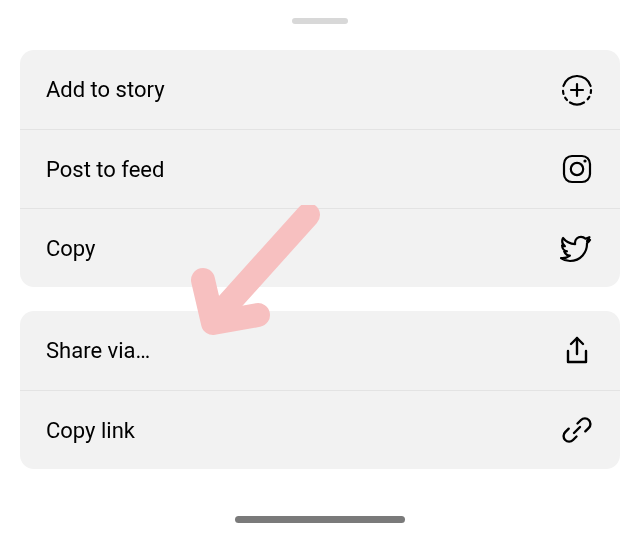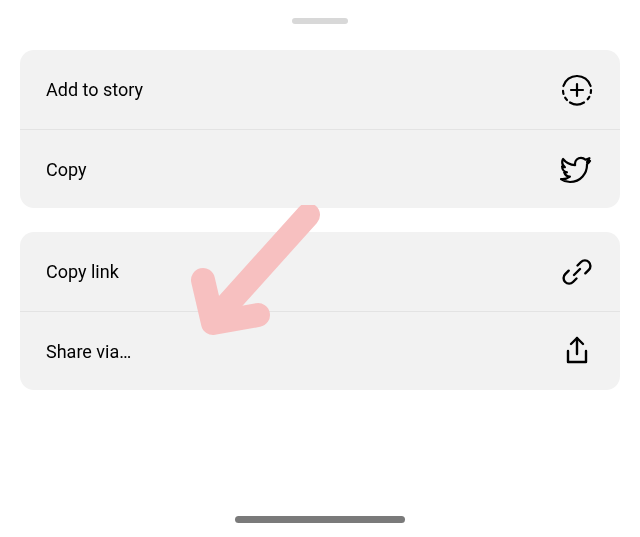--- a/index.html
+++ b/index.html
@@ -43,21 +43,21 @@
       align-items: center;
       justify-content: space-between;
       height: 79px;
       padding: 0 26px;
       cursor: pointer;
     }
     .menu-item + .menu-item {
       border-top: 1px solid #e3e3e3;
     }
     .menu-label {
-      font-size: 18px;
+      font-size: 22px;
       font-weight: 400;
       color: #000000;
     }
     .menu-icon {
       width: 34px;
       height: 34px;
       display: flex;
       align-items: center;
       justify-content: center;
       flex-shrink: 0;
@@ -101,47 +101,57 @@
           <path d="M31 17 A14 14 0 0 1 27 27" stroke-linecap="round" stroke-dasharray="3 4"></path>
           <path d="M24 29.5 A14 14 0 0 1 10 29.5" stroke-linecap="round"></path>
           <path d="M7 27 A14 14 0 0 1 3 17" stroke-linecap="round" stroke-dasharray="3 4"></path>
           <path d="M3.4 13 A14 14 0 0 1 17 3" stroke-linecap="round"></path>
           <line x1="17" y1="11" x2="17" y2="23" stroke-linecap="round"></line>
           <line x1="11" y1="17" x2="23" y2="17" stroke-linecap="round"></line>
         </svg>
       </span>
     </div>
     <div class="menu-item">
+      <span class="menu-label">Post to feed</span>
+      <span class="menu-icon">
+        <svg viewBox="0 0 34 34" fill="none" stroke="#000" stroke-width="2.2">
+          <rect x="4" y="4" width="26" height="26" rx="8" ry="8"></rect>
+          <circle cx="17" cy="17" r="6.2"></circle>
+          <circle cx="25" cy="9" r="1.6" fill="#000" stroke="none"></circle>
+        </svg>
+      </span>
+    </div>
+    <div class="menu-item">
       <span class="menu-label">Copy</span>
       <span class="menu-icon">
         <svg viewBox="0 0 34 34" fill="none" stroke="#000" stroke-width="2.2" stroke-linejoin="round">
           <path d="M30 9 c-1 0.5 -2 0.8 -3 1 c1.2 -1 2 -2.3 2.4 -3.8 c-1.2 0.7 -2.5 1.2 -3.9 1.5 C24.3 6.5 22.7 5.8 21 5.8 c-3.3 0 -6 2.7 -6 6 c0 0.5 0 1 0.1 1.4 C10 12.9 5.8 10.6 3 7 c-0.5 1 -0.8 2 -0.8 3.1 c0 2.1 1 4 2.7 5 c-1 0 -2 -0.3 -2.8 -0.8 v0.1 c0 2.9 2.1 5.4 4.8 5.9 c-0.5 0.1 -1 0.2 -1.6 0.2 c-0.4 0 -0.8 0 -1.1 -0.1 c0.8 2.4 3 4.2 5.7 4.2 c-2.1 1.6 -4.7 2.6 -7.5 2.6 c-0.5 0 -1 0 -1.4 -0.1 C3.6 29 6.7 30 10 30 c11 0 17 -9.1 17 -17 c0 -0.3 0 -0.5 0 -0.8 C28.2 11.3 29.2 10.2 30 9 z"></path>
         </svg>
       </span>
     </div>
   </div>
 
   <div class="menu-group">
     <div class="menu-item">
+      <span class="menu-label">Share via…</span>
+      <span class="menu-icon">
+        <svg viewBox="0 0 34 34" fill="none" stroke="#000" stroke-width="2.4" stroke-linecap="round" stroke-linejoin="round">
+          <path d="M17 4 L17 20"></path>
+          <path d="M11 10 L17 4 L23 10"></path>
+          <path d="M8 17 L8 28 L26 28 L26 17"></path>
+        </svg>
+      </span>
+    </div>
+    <div class="menu-item">
       <span class="menu-label">Copy link</span>
       <span class="menu-icon">
         <svg viewBox="0 0 34 34" fill="none" stroke="#000" stroke-width="2.4" stroke-linecap="round">
           <path d="M14 20 L20 14"></path>
           <path d="M17.5 10.5 L21 7 a5.5 5.5 0 0 1 7.8 7.8 L25.3 18.3"></path>
           <path d="M16.5 23.5 L13 27 a5.5 5.5 0 0 1 -7.8 -7.8 L8.7 15.7"></path>
-        </svg>
-      </span>
-    </div>
-    <div class="menu-item">
-      <span class="menu-label">Share via…</span>
-      <span class="menu-icon">
-        <svg viewBox="0 0 34 34" fill="none" stroke="#000" stroke-width="2.4" stroke-linecap="round" stroke-linejoin="round">
-          <path d="M17 4 L17 20"></path>
-          <path d="M11 10 L17 4 L23 10"></path>
-          <path d="M8 17 L8 28 L26 28 L26 17"></path>
         </svg>
       </span>
     </div>
   </div>
 
   <svg class="annotation-arrow" viewBox="0 0 150 140">
     <path d="M130 10 L40 110" stroke="#f7c0c0" stroke-width="24" stroke-linecap="round" fill="none"></path>
     <path d="M25 75 L35 118 L80 110" stroke="#f7c0c0" stroke-width="24" stroke-linecap="round" stroke-linejoin="round" fill="none"></path>
   </svg>
 

